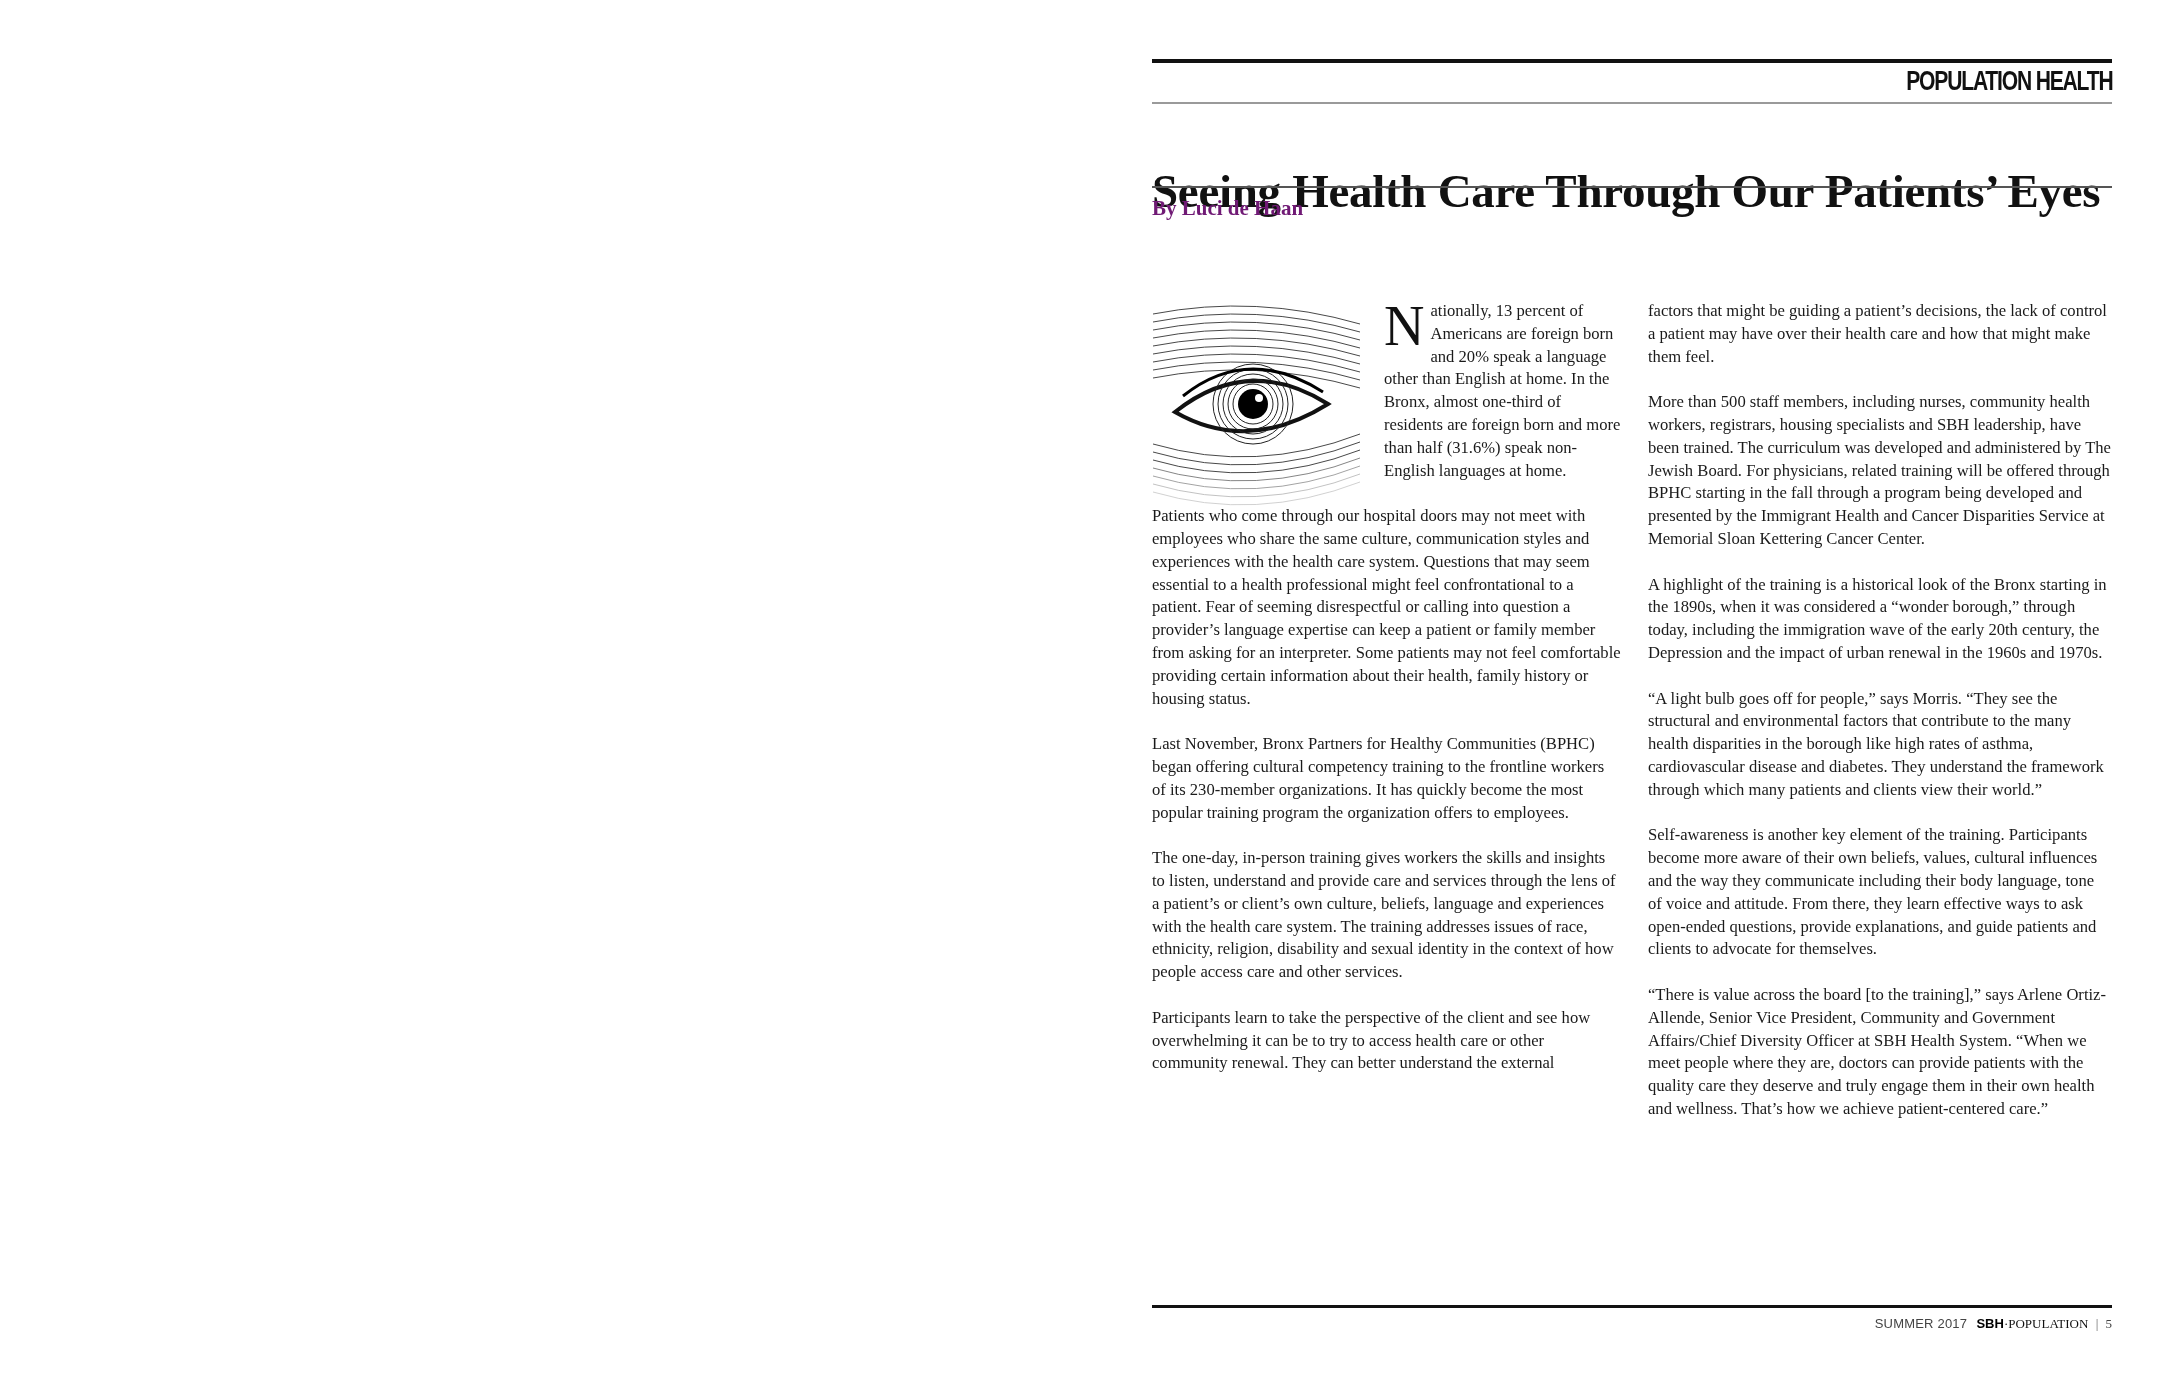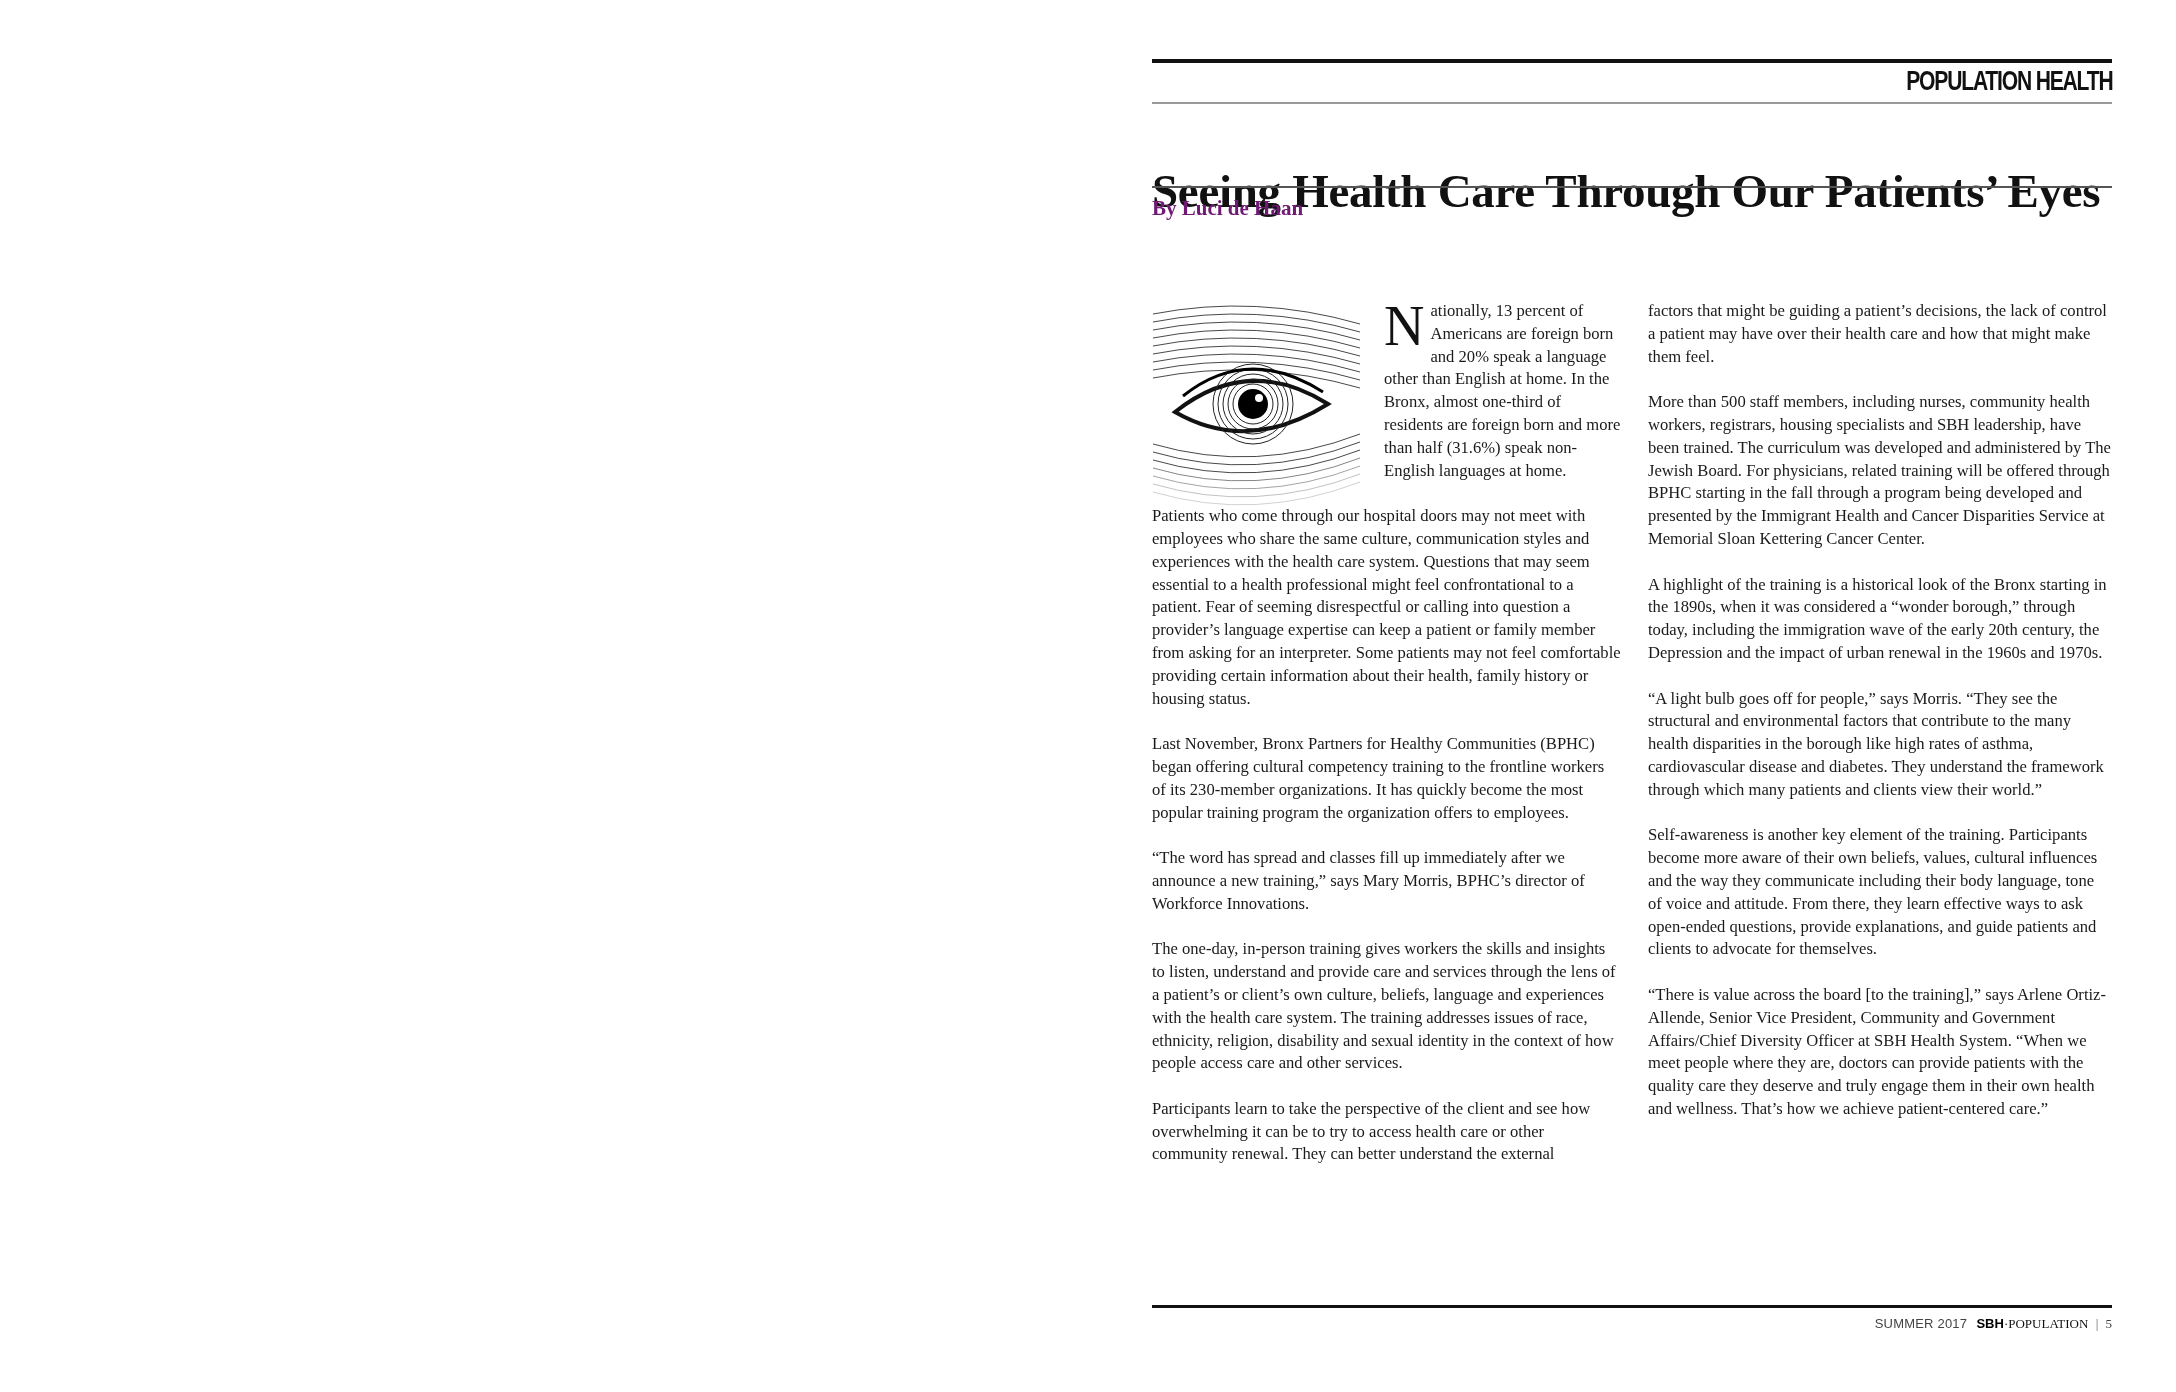--- a/index.html
+++ b/index.html
@@ -74,21 +74,20 @@
     <circle cx="100" cy="100" r="15" fill="#000"></circle>
     <circle cx="106" cy="94" r="4" fill="#fff"></circle>
     <path d="M30 92 Q95 40 170 88" fill="none" stroke="#000" stroke-width="3"></path>
   </svg>
 
   <div class="col col1">
     <div class="wrap-float"></div>
     <p><span class="dropcap">N</span><span>ationally, 13 percent of Americans are foreign born and 20% speak a language other than English at home. In the Bronx, almost one-third of residents are foreign born and more than half (31.6%) speak non-English languages at home.</span></p>
     <p>Patients who come through our hospital doors may not meet with employees who share the same culture, communication styles and experiences with the health care system. Questions that may seem essential to a health professional might feel confrontational to a patient. Fear of seeming disrespectful or calling into question a provider’s language expertise can keep a patient or family member from asking for an interpreter. Some patients may not feel comfortable providing certain information about their health, family history or housing status.</p>
     <p>Last November, Bronx Partners for Healthy Communities (BPHC) began offering cultural competency training to the frontline workers of its 230-member organizations. It has quickly become the most popular training program the organization offers to employees.</p>
-    <p>“The word has spread and classes fill up immediately after we announce a new training,” says Mary Morris, BPHC’s director of Workforce Innovations.</p>
     <p>The one-day, in-person training gives workers the skills and insights to listen, understand and provide care and services through the lens of a patient’s or client’s own culture, beliefs, language and experiences with the health care system. The training addresses issues of race, ethnicity, religion, disability and sexual identity in the context of how people access care and other services.</p>
     <p>Participants learn to take the perspective of the client and see how overwhelming it can be to try to access health care or other community renewal. They can better understand the external</p>
   </div>
 
   <div class="col col2">
     <p>factors that might be guiding a patient’s decisions, the lack of control a patient may have over their health care and how that might make them feel.</p>
     <p>More than 500 staff members, including nurses, community health workers, registrars, housing specialists and SBH leadership, have been trained. The curriculum was developed and administered by The Jewish Board. For physicians, related training will be offered through BPHC starting in the fall through a program being developed and presented by the Immigrant Health and Cancer Disparities Service at Memorial Sloan Kettering Cancer Center.</p>
     <p>A highlight of the training is a historical look of the Bronx starting in the 1890s, when it was considered a “wonder borough,” through today, including the immigration wave of the early 20th century, the Depression and the impact of urban renewal in the 1960s and 1970s.</p>
     <p>“A light bulb goes off for people,” says Morris. “They see the structural and environmental factors that contribute to the many health disparities in the borough like high rates of asthma, cardiovascular disease and diabetes. They understand the framework through which many patients and clients view their world.”</p>
     <p>Self-awareness is another key element of the training. Participants become more aware of their own beliefs, values, cultural influences and the way they communicate including their body language, tone of voice and attitude. From there, they learn effective ways to ask open-ended questions, provide explanations, and guide patients and clients to advocate for themselves.</p>

